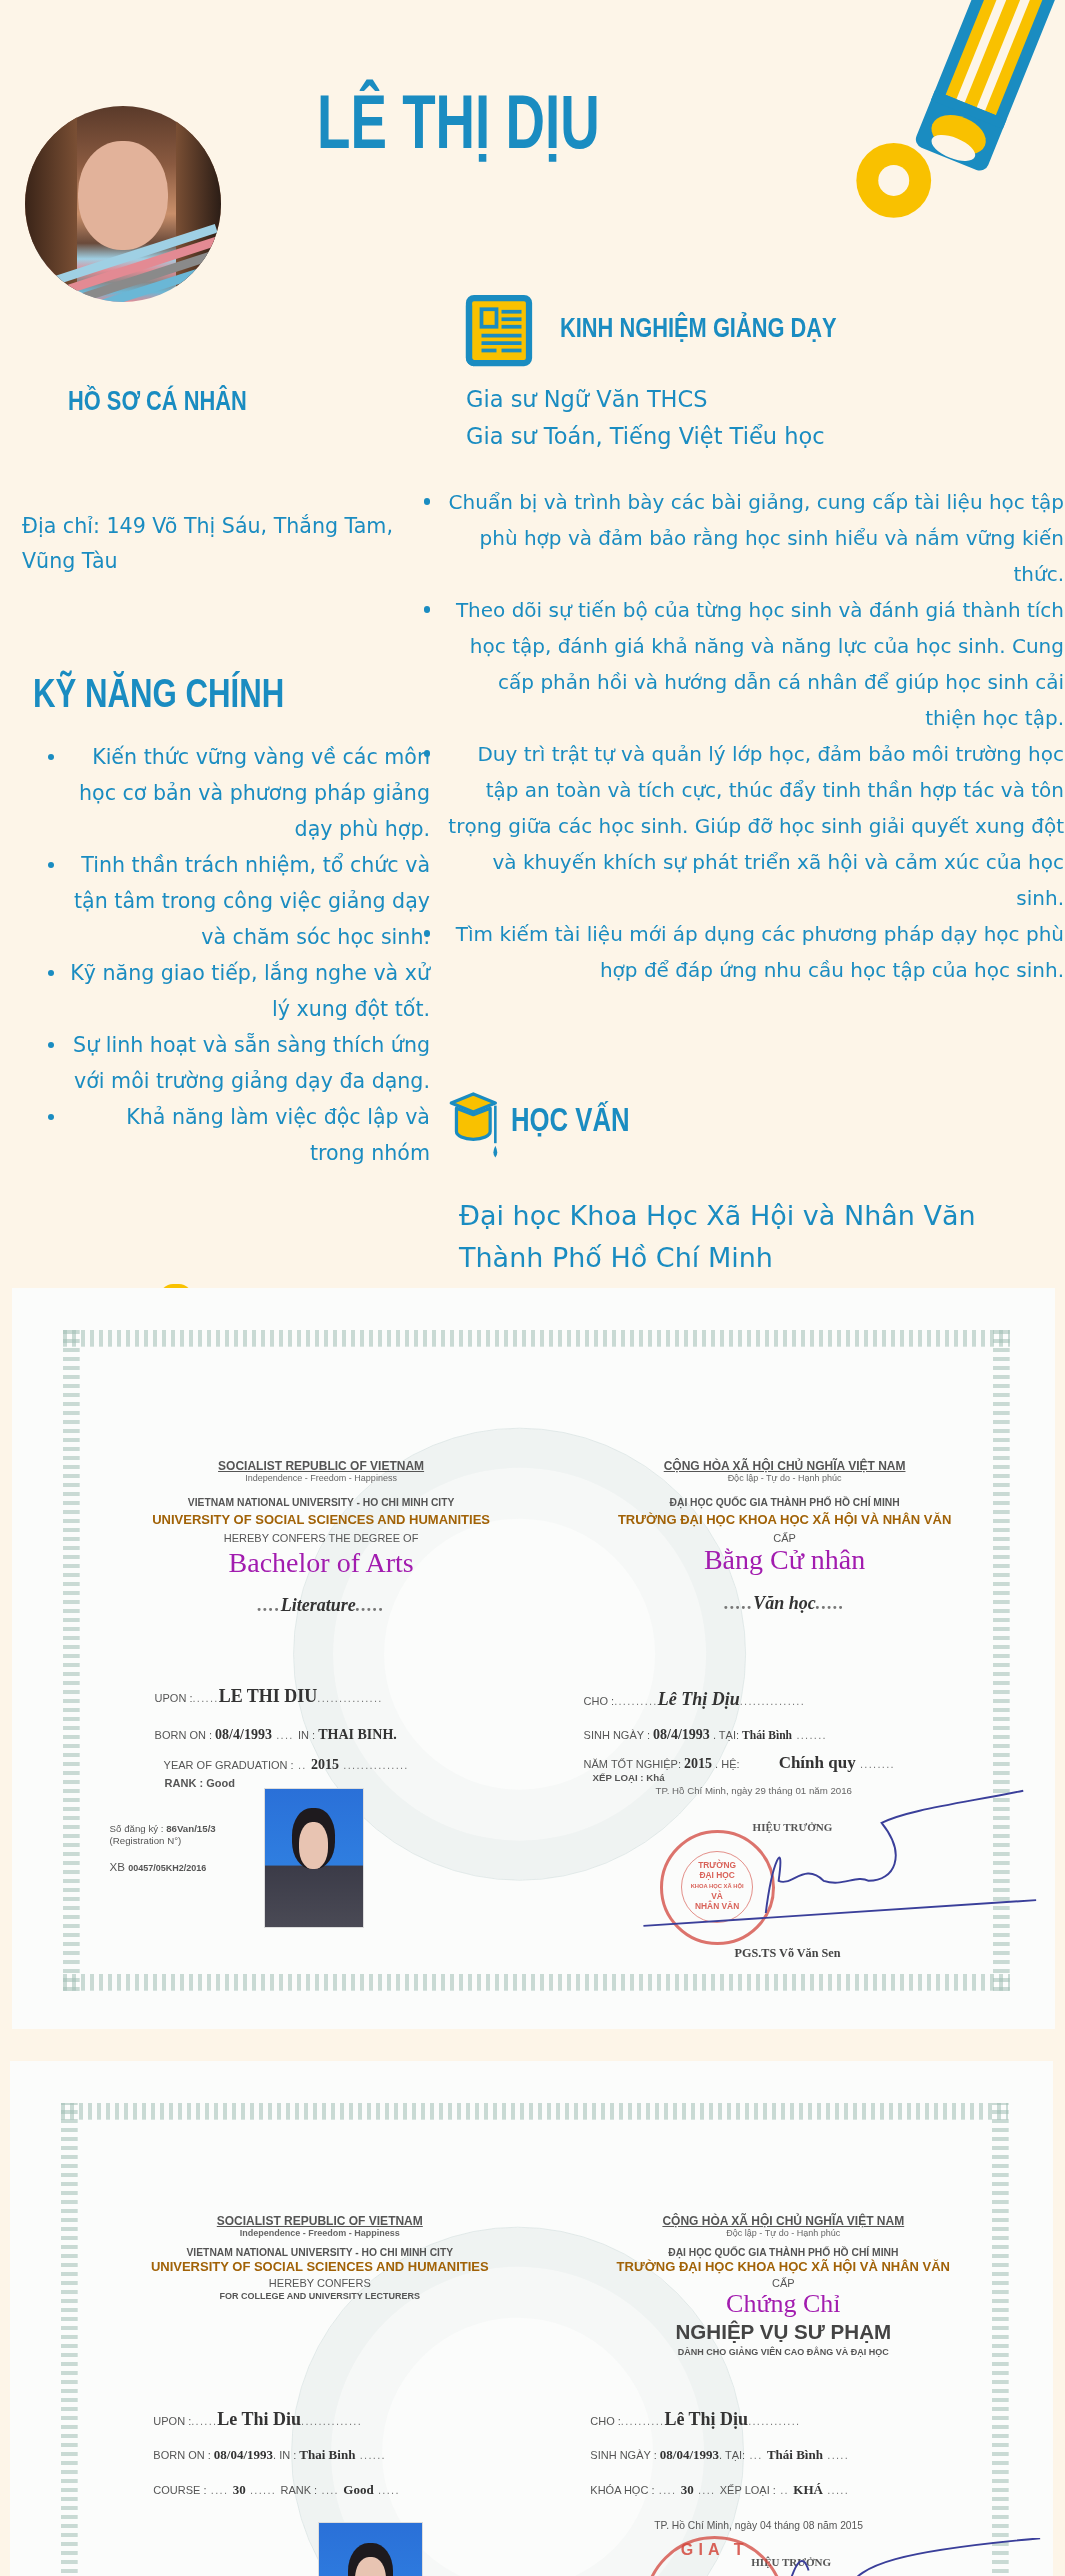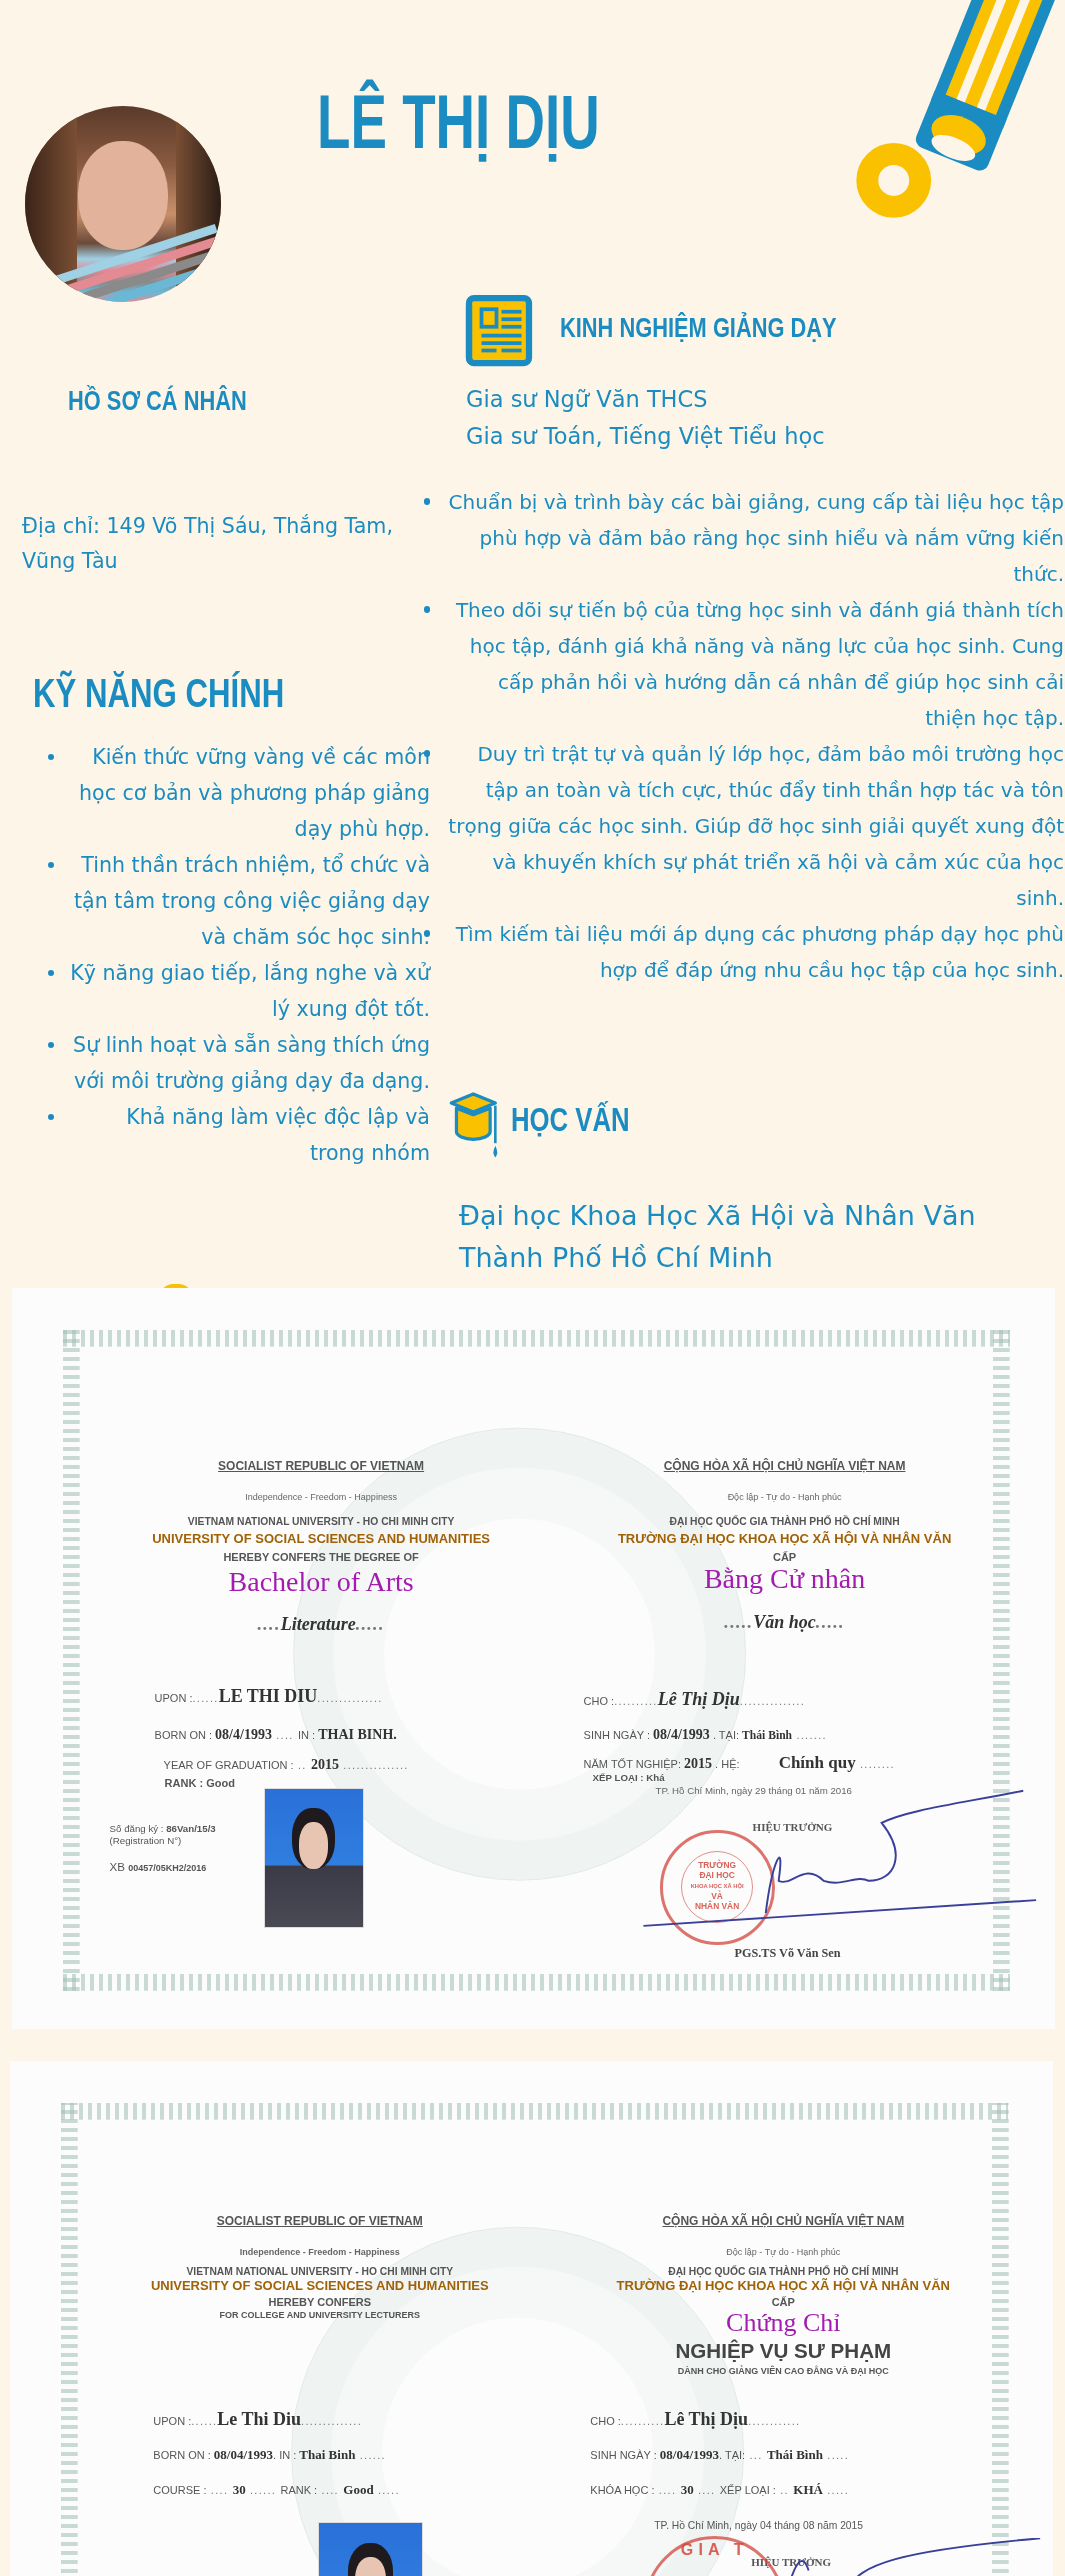--- a/index.html
+++ b/index.html
@@ -29,24 +29,24 @@
     border:19.3px solid transparent;
     background:
       repeating-linear-gradient(90deg, rgba(160,190,180,0.55) 0 3.9px, transparent 3.9px 9px) top/100% 16.7px no-repeat,
       repeating-linear-gradient(90deg, rgba(160,190,180,0.55) 0 3.9px, transparent 3.9px 9px) bottom/100% 16.7px no-repeat,
       repeating-linear-gradient(0deg, rgba(160,190,180,0.55) 0 3.9px, transparent 3.9px 9px) left/16.7px 100% no-repeat,
       repeating-linear-gradient(0deg, rgba(160,190,180,0.55) 0 3.9px, transparent 3.9px 9px) right/16.7px 100% no-repeat; }
   .cert-watermark { position:absolute; left:40%; top:25%; width:451px; height:451px; border-radius:50%;
     border:1.3px solid rgba(180,200,200,0.35); box-shadow: inset 0 0 0 39px rgba(200,215,215,0.15), inset 0 0 0 90px rgba(220,230,230,0.15); transform:translate(-30%,-10%); }
   .cert-col { position:absolute; text-align:center; color:#4a4a4a; font-family:"Liberation Sans", sans-serif; }
   .cert-col .l1 { font-size:12px; font-weight:bold; color:#555;text-decoration:underline; }
-  .cert-col .l2 { font-size:9px; color:#666; margin-top:19px; }
+  .cert-col .l2 { font-size:9px; color:#666; margin-top:0; }
   .cert-col .l3 { font-size:10.3px; font-weight:bold; color:#555; margin-top:14px; }
   .cert-col .l4 { font-size:13px; font-weight:bold; color:#a16207; margin-top:3.9px; }
-  .cert-col .l5 { font-size:11px; font-weight:bold; color:#555; margin-top:5.2px; }
+  .cert-col .l5 { font-size:11px; font-weight:normal; color:#555; margin-top:5.2px; }
   .cert-col .title-red { font-family:"Liberation Serif", serif; font-size:28px; color:#a21caf; margin-top:2.6px; }
   .cert-col .major { font-family:"Liberation Serif", serif; font-style:italic; font-weight:bold; font-size:18px; color:#333; margin-top:16.7px; }
   .cert-col .big-bold { font-size:22px; font-weight:bold; color:#444; margin-top:9px; }
   .cert-col .sub { font-size:9px; font-weight:bold; color:#555; margin-top:2.6px; }
   .field-row { position:absolute; font-family:"Liberation Sans", sans-serif; font-size:11px; color:#555; white-space:nowrap; }
   .field-row .val { font-family:"Liberation Serif", serif; font-weight:bold; color:#333; font-size:14px; }
   .field-row .val-lg { font-family:"Liberation Serif", serif; font-weight:bold; color:#333; font-size:18px; }
   .dots { color:#777; letter-spacing:1.3px; }
   .id-photo { position:absolute; background:linear-gradient(180deg,#2a70d8 0%, #2f7ee0 55%, #3b3b48 56%, #4a4a55 100%); border:1.3px solid #ddd; }
   .id-photo .head { position:absolute; left:28%; top:14%; width:44%; height:44%; border-radius:45%; background:#1e1a1e; }

